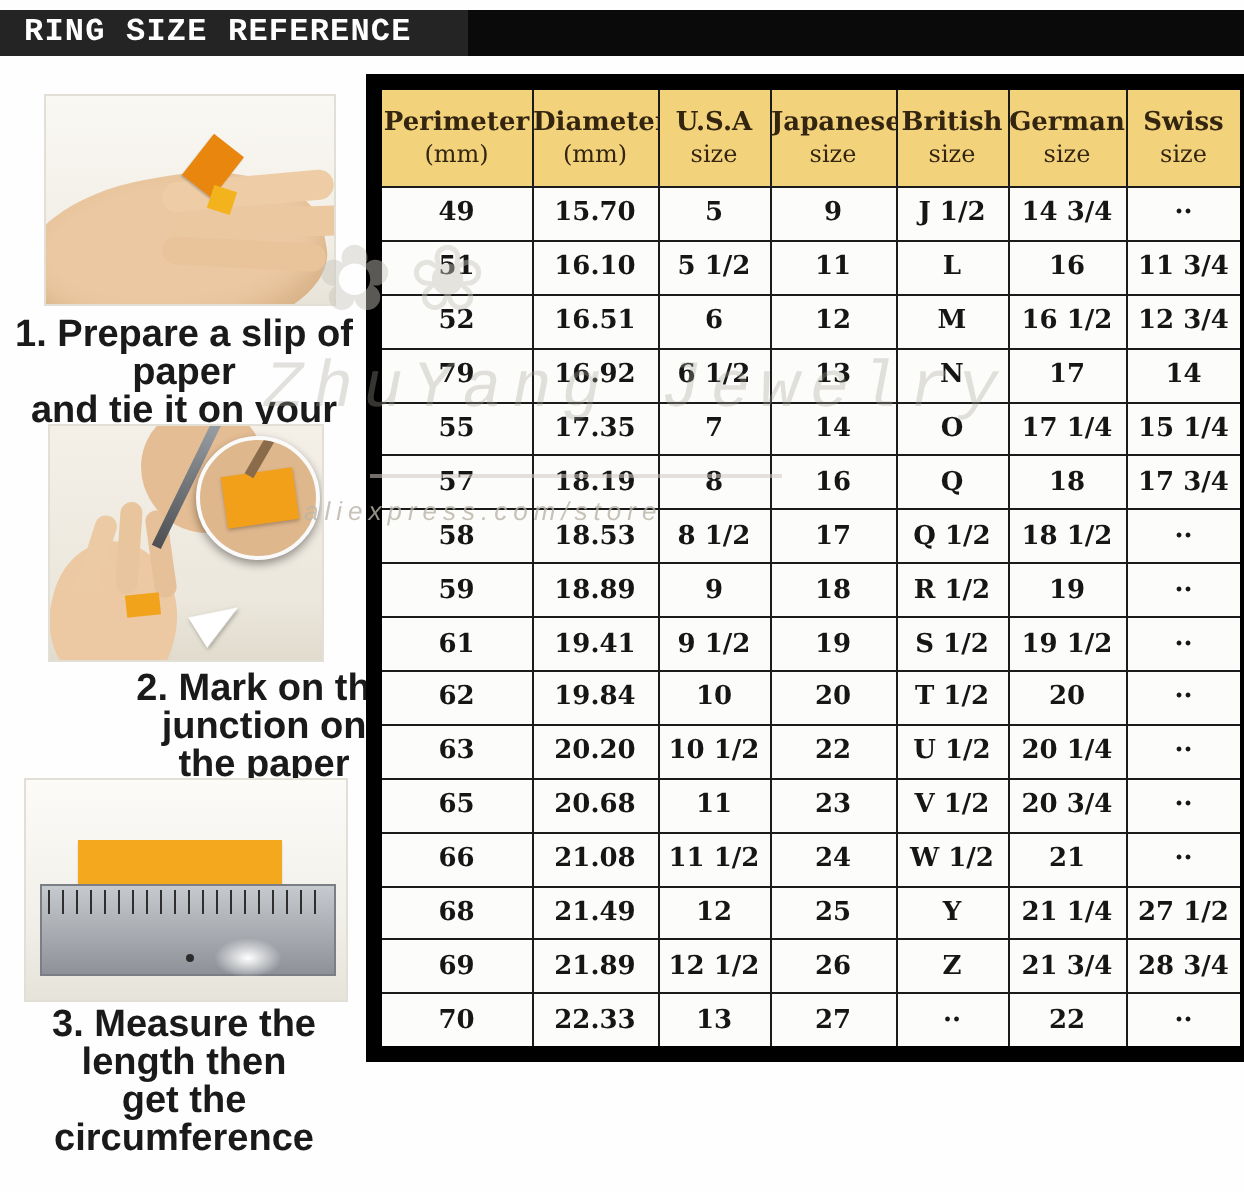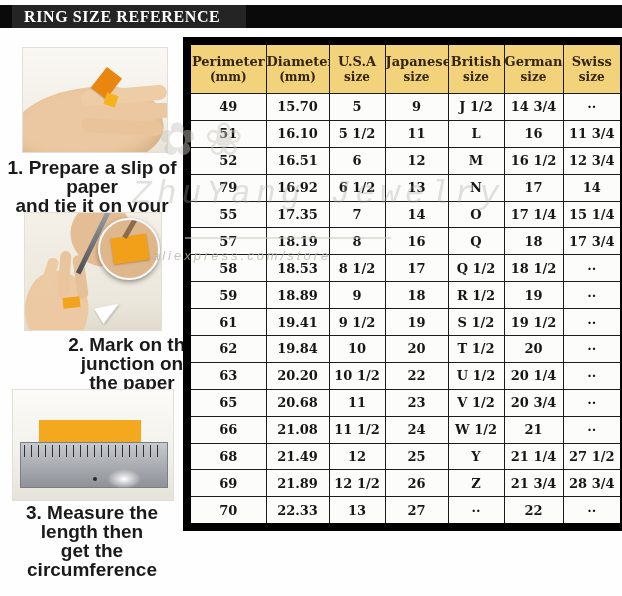--- a/index.html
+++ b/index.html
@@ -2,22 +2,22 @@
 <html><head>
 <meta charset="utf-8">
 <style>
   html,body{margin:0;padding:0;background:#ffffff;}
   .page{position:relative;width:622px;height:596px;background:#fefefe;overflow:hidden;
         font-family:"Liberation Sans",sans-serif;}
 
   
   .banner{position:absolute;left:0;top:5px;width:622px;height:23px;background:#0a0a0a;}
   .banner-inner{position:absolute;left:0;top:0;width:234px;height:23px;background:#242424;
-        color:#ffffff;font-family:Liberation Serif, serif;font-weight:900;font-size:16px;
-        letter-spacing:.6px;line-height:23px;padding-left:12px;box-sizing:border-box;white-space:nowrap;margin-left:12px;}
+        color:#ffffff;font-family:Liberation Mono, monospace;font-weight:900;font-size:16px;
+        letter-spacing:.6px;line-height:23px;padding-left:12px;box-sizing:border-box;white-space:nowrap;}
 
   
   .photo{position:absolute;background:#f7f5ef;border:1px solid #e2dfd6;box-sizing:border-box;overflow:hidden;}
   .photo *{position:absolute;}
   .caption{position:absolute;left:2px;width:180px;text-align:center;color:#1a1a1a;
         font-size:19px;line-height:19px;font-weight:600;}
 
   .photo1{left:22px;top:47px;width:146px;height:106px;
         background:linear-gradient(180deg,#faf8f3 0%,#f1eee6 70%,#e7e3d8 100%);}
   .photo1 .palm{left:-12px;top:40px;width:152px;height:82px;background:#ebc8a1;
@@ -64,21 +64,21 @@
   .wm-store{left:152px;top:248px;font-style:italic;font-size:13px;color:#b9b4a8;opacity:.8;letter-spacing:3px;white-space:nowrap;}
 
   
   table.ring-table{position:absolute;left:183px;top:37px;width:437px;z-index:1;
         border-collapse:collapse;table-layout:fixed;background:#fcfcfa;
         border:8px solid #000000;font-family:"DejaVu Serif",serif;}
   .ring-table th,.ring-table td{border:1px solid #1b1b1b;text-align:center;vertical-align:middle;
         padding:0;overflow:hidden;}
   .ring-table th{height:48px;background:#f3d27c;color:#33250f;}
   .ring-table th .h1{font-size:13px;font-weight:700;line-height:17px;}
-  .ring-table th .h2{font-size:12px;font-weight:700;line-height:15px;}
+  .ring-table th .h2{font-size:12px;font-weight:400;line-height:15px;}
   .ring-table td{height:25.9px;font-size:13px;font-weight:700;color:#161616;}
 </style>
 </head>
 <body>
 
 <div class="page">
 
   <div class="banner">
     <div class="banner-inner">RING SIZE REFERENCE</div>
   </div>

